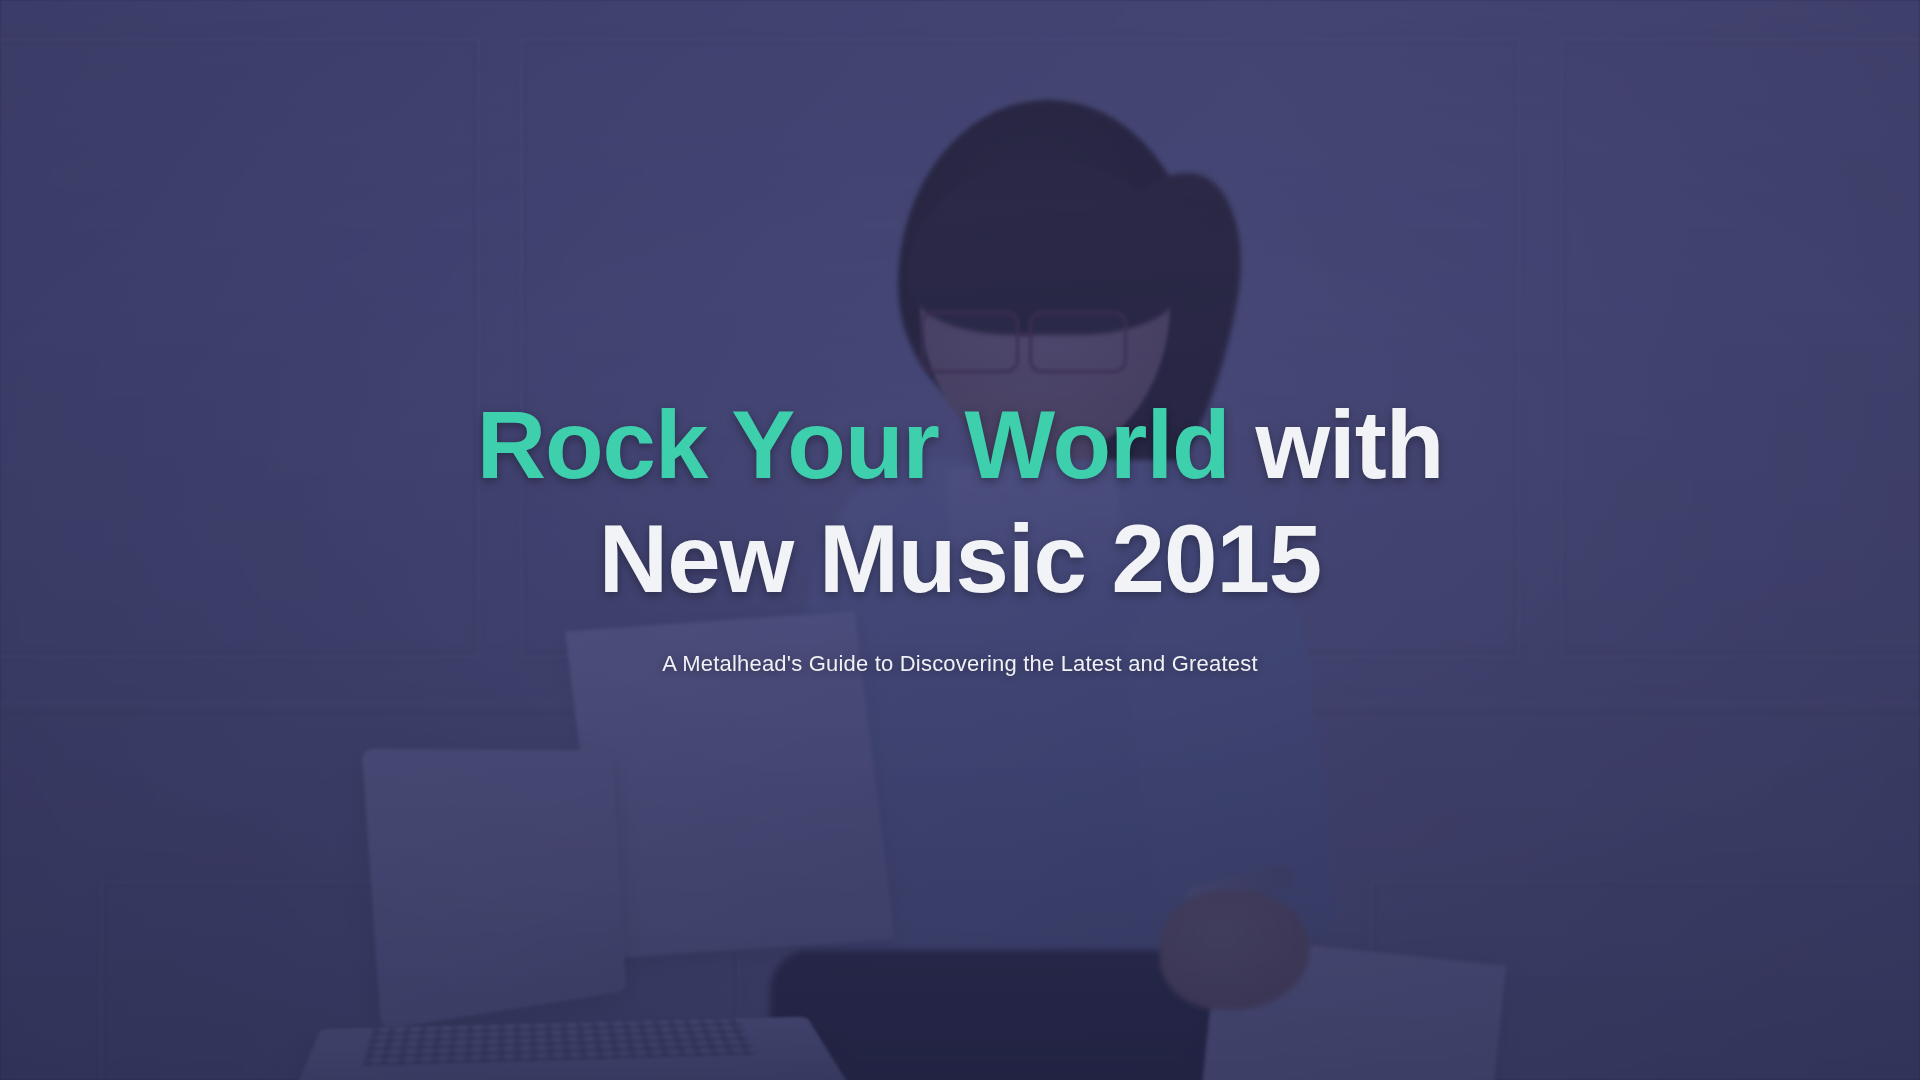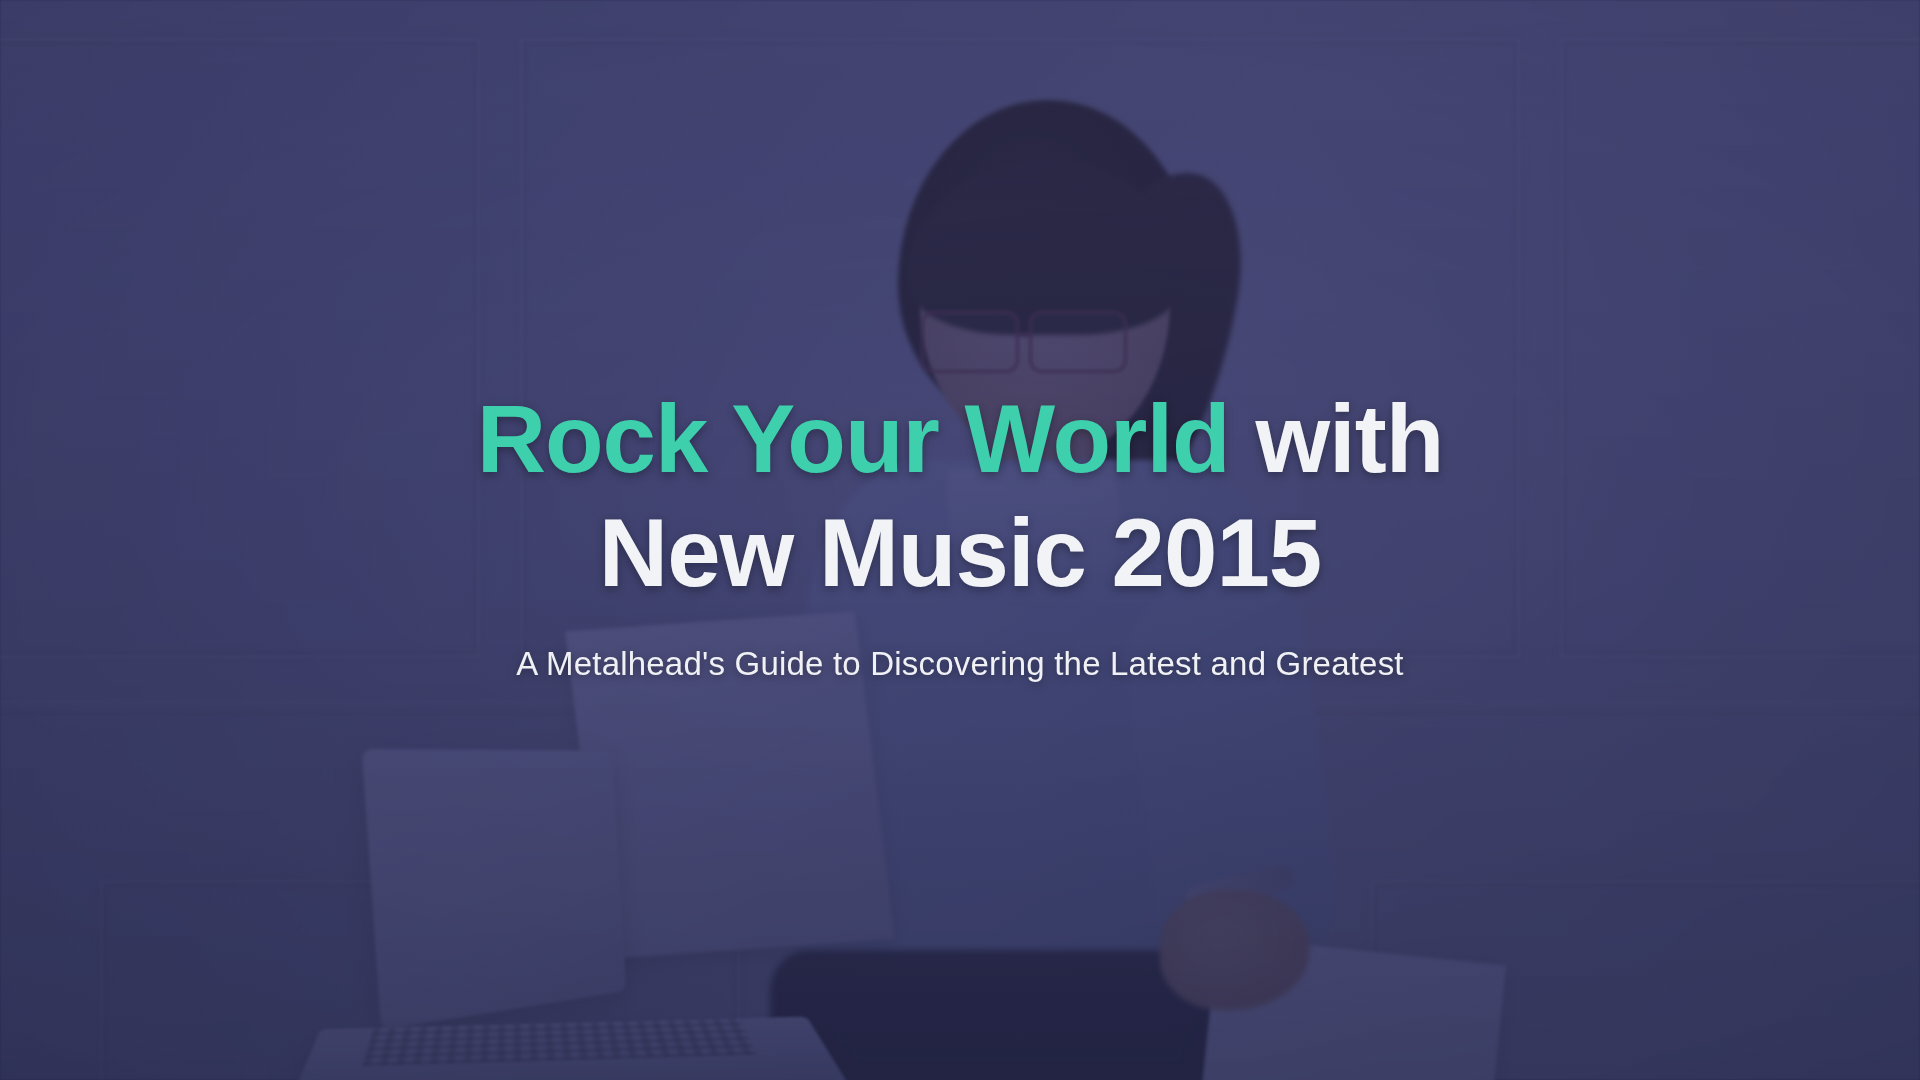--- a/index.html
+++ b/index.html
@@ -208,21 +208,21 @@
     letter-spacing:-1px;
     color:#f2f3f6;
     text-shadow:0 3px 10px rgba(0,0,0,0.32);
     white-space:nowrap;
   }
   .headline .accent { color:#3ecfac; }
   .headline-line2 { margin-top:1px; }
 
   .subtitle {
     margin-top:36px;
-    font-size:33px;
+    font-size:22px;
     font-weight:400;
     letter-spacing:0.2px;
     color:#f0f1f5;
     text-shadow:0 2px 8px rgba(0,0,0,0.34);
     white-space:nowrap;
   }
 </style>
 </head>
 <body>
 

